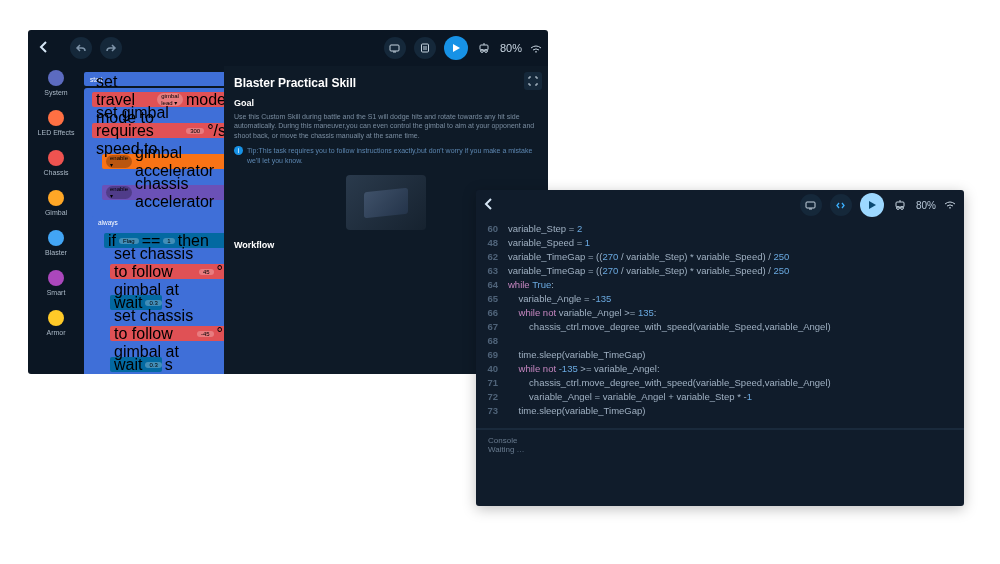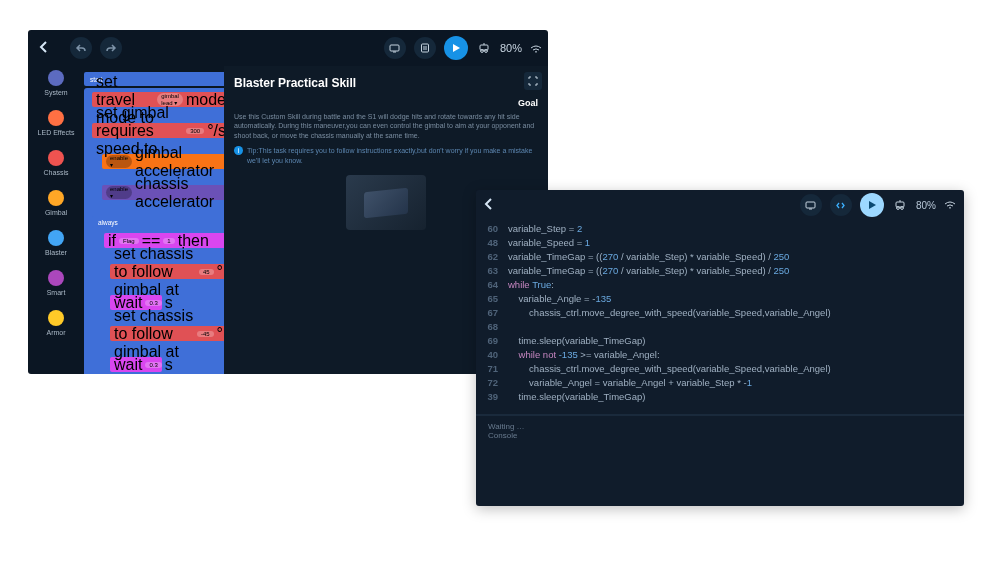--- a/index.html
+++ b/index.html
@@ -26,33 +26,33 @@
   .side-label { font-size: 7px; color: #aab8c6; text-align: center; }
 
   .canvas { position: relative; flex: 0 0 140px; }
 
   .block-stack { position: absolute; left: 0; top: 6px; width: 150px; }
   .blk { font-size: 6.5px; color: #fff; display: flex; align-items: center; border-radius: 2px; padding: 0 6px; margin-bottom: 2px; }
   .blk-start { background: #3f6fd8; height: 14px; }
   .blk-wrap { background: #3f6fd8; padding: 4px 4px 4px 8px; border-radius: 3px; }
   .blk-row { height: 15px; margin-bottom: 16px; border-radius: 2px; display: flex; align-items: center; gap: 3px; padding: 0 4px; }
   .bg-red { background: #e05155; }
-  .bg-blue { background: #d946ef; }
+  .bg-blue { background: #0369a1; }
   .bg-purple { background: #f97316; }
   .bg-violet { background: #6b51b7; }
   .pill { background: rgba(255,255,255,.25); border-radius: 7px; padding: 0 4px; font-size: 6px; }
   .pill-dark { background: rgba(0,0,0,.25); }
 
   .tutorial { width: 190px; background: #0e1a27; padding: 8px 10px; color: #c6d3df; font-size: 8px; overflow: hidden; }
   .tut-nav { display: flex; align-items: center; justify-content: center; gap: 8px; margin-bottom: 6px; }
   .nav-circ { width: 18px; height: 18px; border-radius: 50%; background: #15283a; display: flex; align-items: center; justify-content: center; color: #889; cursor: pointer; font-size: 10px; }
   .nav-circ.active { background: #1792e6; color: #fff; }
   .fs-btn { position: absolute; right: 10px; top: 44px; width: 18px; height: 18px; border-radius: 3px; background: #15283a; display: flex; align-items: center; justify-content: center; color: #c6d3df; cursor: pointer; }
   .tut-title { font-size: 12px; font-weight: 700; color: #fff; margin: 2px 0 8px; }
-  .tut-h { font-size: 9px; font-weight: 600; color: #fff; margin: 4px 0; text-align: right; }
+  .tut-h { font-size: 9px; font-weight: 600; color: #fff; margin: 4px 0; }
   .tut-p { font-size: 7px; line-height: 1.35; color: #7a8da0; }
   .tip-row { display: flex; gap: 4px; align-items: flex-start; margin-top: 6px; }
   .tip-i { width: 9px; height: 9px; border-radius: 50%; background: #1792e6; color: #fff; font-size: 7px; display: flex; align-items: center; justify-content: center; flex-shrink: 0; }
   .robot-img { width: 80px; height: 55px; margin: 10px auto 10px; background: linear-gradient(135deg,#2a3a4c,#16222f); border-radius: 4px; position: relative; }
   .robot-img::before { content:""; position:absolute; left:18px; top:15px; width:44px; height:26px; background:linear-gradient(135deg,#3f5169,#24344a); border-radius:3px; transform: skewY(-6deg); }
 
   
   .win2 { position: absolute; left: 476px; top: 190px; width: 488px; height: 316px; background: #101c2b; border-radius: 3px; overflow: hidden; color: #b6c6d6; box-shadow: 0 3px 14px rgba(0,0,0,.25); }
   .w2-top { height: 30px; display: flex; align-items: center; padding: 0 8px; }
   .w2-back { color: #cfe; font-size: 13px; cursor: pointer; width: 18px; }
@@ -294,20 +294,24 @@
       </div>
       <div class="code-line">
         <span class="ln">64</span>
         <span class="code"><span class="kw">while </span><span class="hl">True</span>:</span>
       </div>
       <div class="code-line">
         <span class="ln">65</span>
         <span class="code">    variable_Angle = -<span class="hl">135</span></span>
       </div>
       <div class="code-line">
+        <span class="ln">66</span>
+        <span class="code">    <span class="kw">while not </span>variable_Angel &gt;= <span class="hl">135</span>:</span>
+      </div>
+      <div class="code-line">
         <span class="ln">67</span>
         <span class="code">        chassis_ctrl.move_degree_with_speed(variable_Speed,variable_Angel)</span>
       </div>
       <div class="code-line">
         <span class="ln">68</span>
       </div>
       <div class="code-line">
         <span class="ln">69</span>
         <span class="code">    time.sleep(variable_TimeGap)</span>
       </div>
@@ -317,22 +321,22 @@
       </div>
       <div class="code-line">
         <span class="ln">71</span>
         <span class="code">        chassis_ctrl.move_degree_with_speed(variable_Speed,variable_Angel)</span>
       </div>
       <div class="code-line">
         <span class="ln">72</span>
         <span class="code">        variable_Angel = variable_Angel + variable_Step * -<span class="hl">1</span></span>
       </div>
       <div class="code-line">
-        <span class="ln">39</span>
+        <span class="ln">73</span>
         <span class="code">    time.sleep(variable_TimeGap)</span>
       </div>
     </div>
 
   <div class="console">
+    <div>Console</div>
     <div>Waiting …</div>
-    <div>Console</div>
   </div>
 </div>
 
 </body></html>

